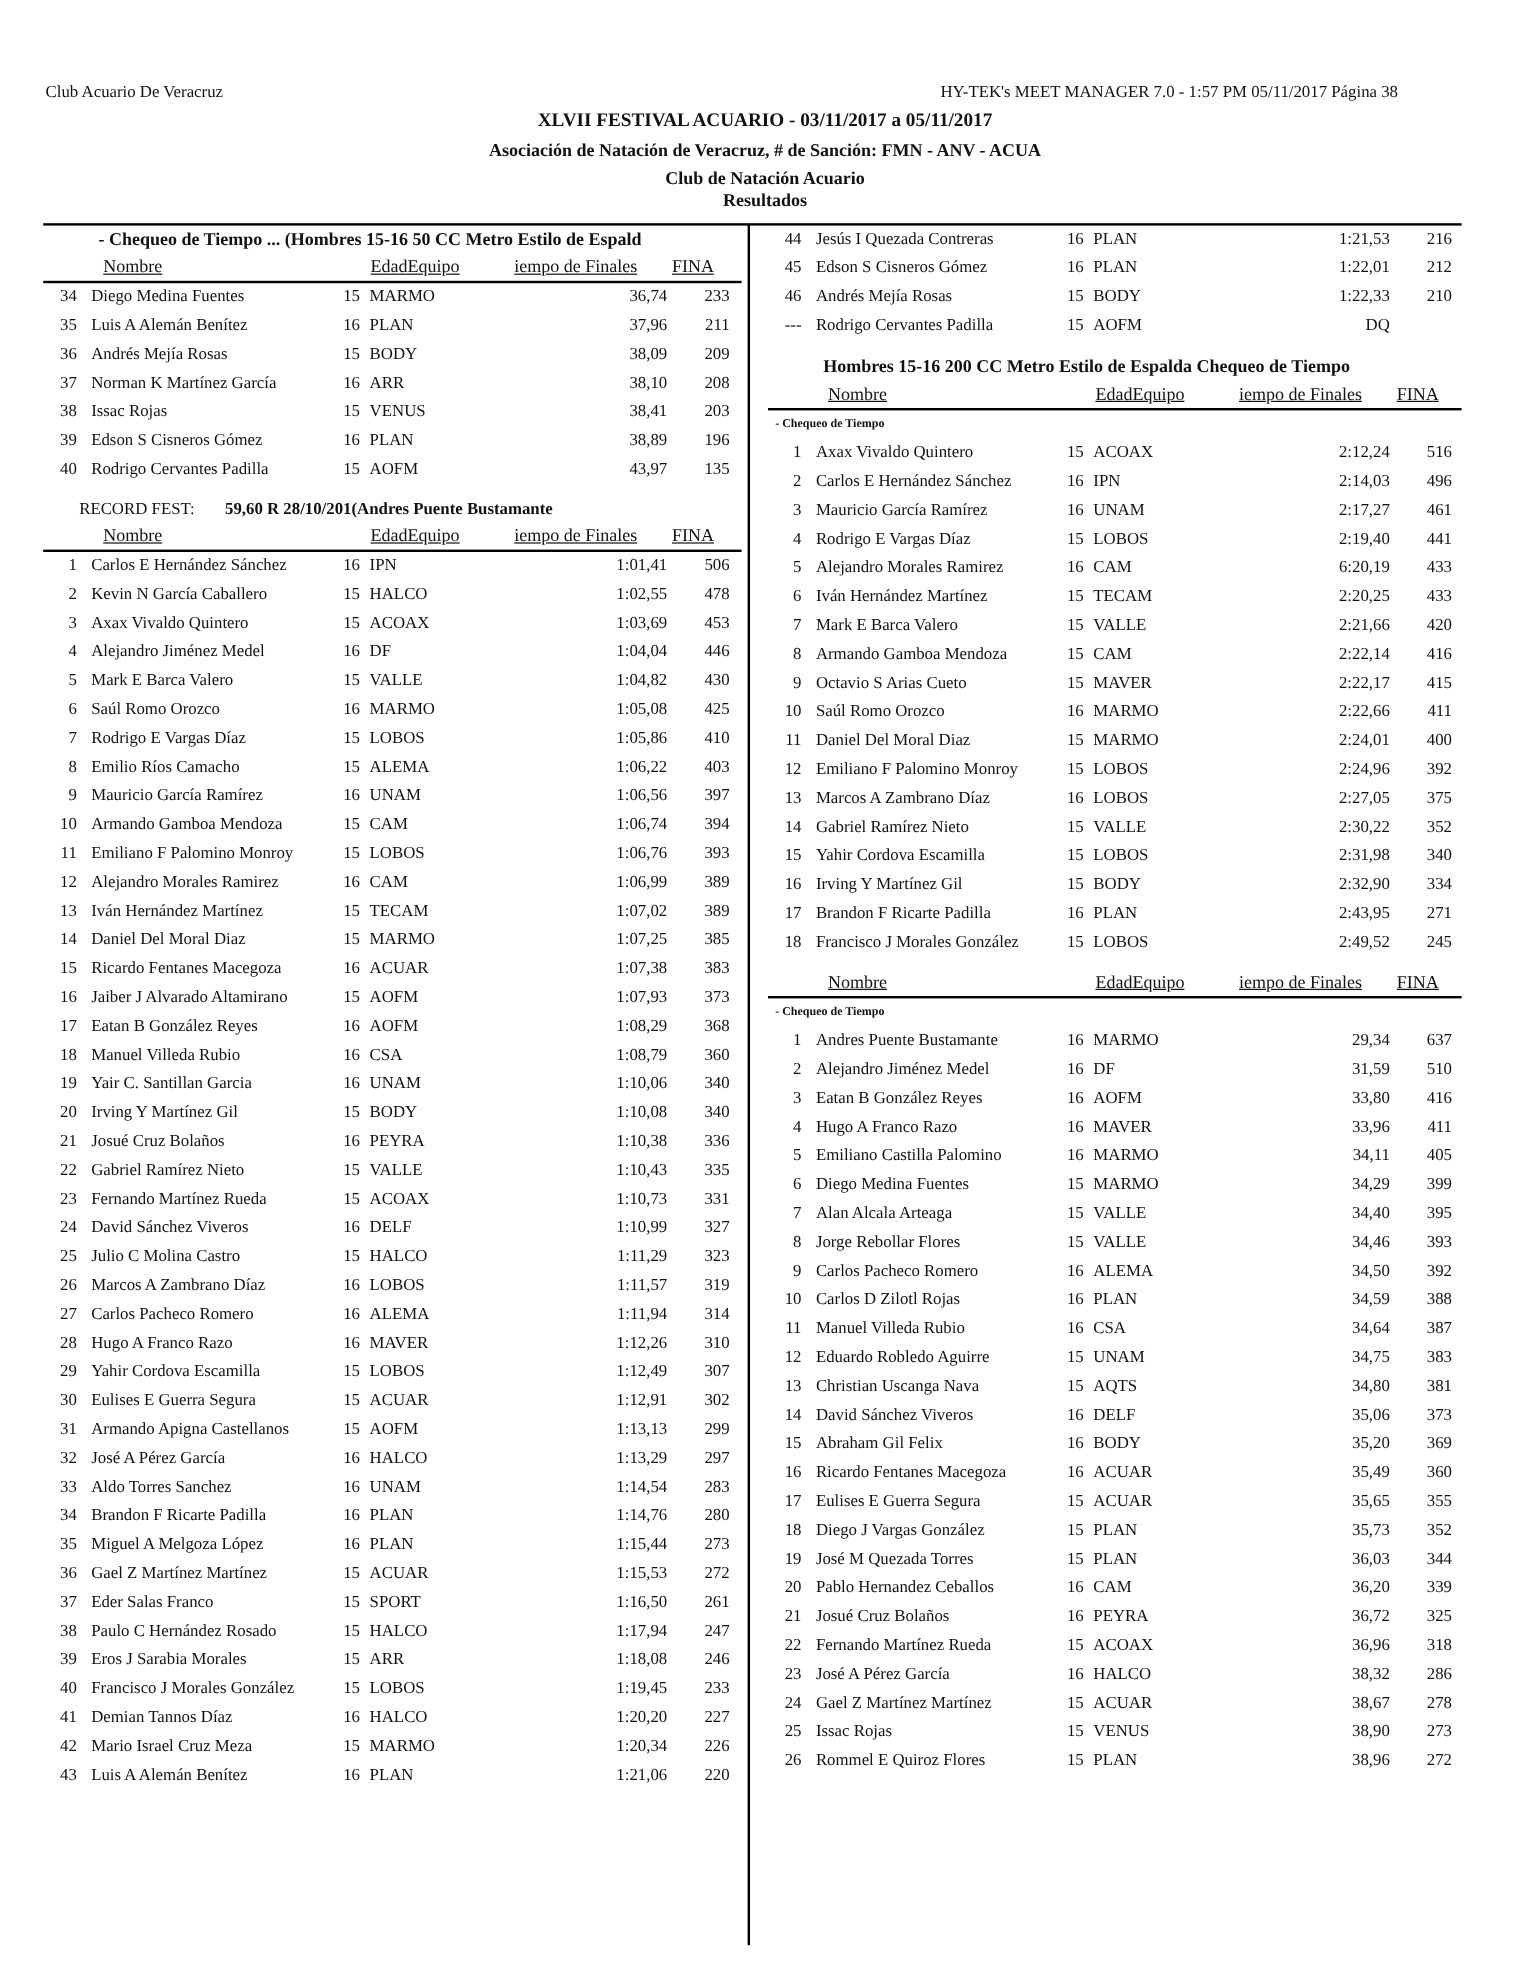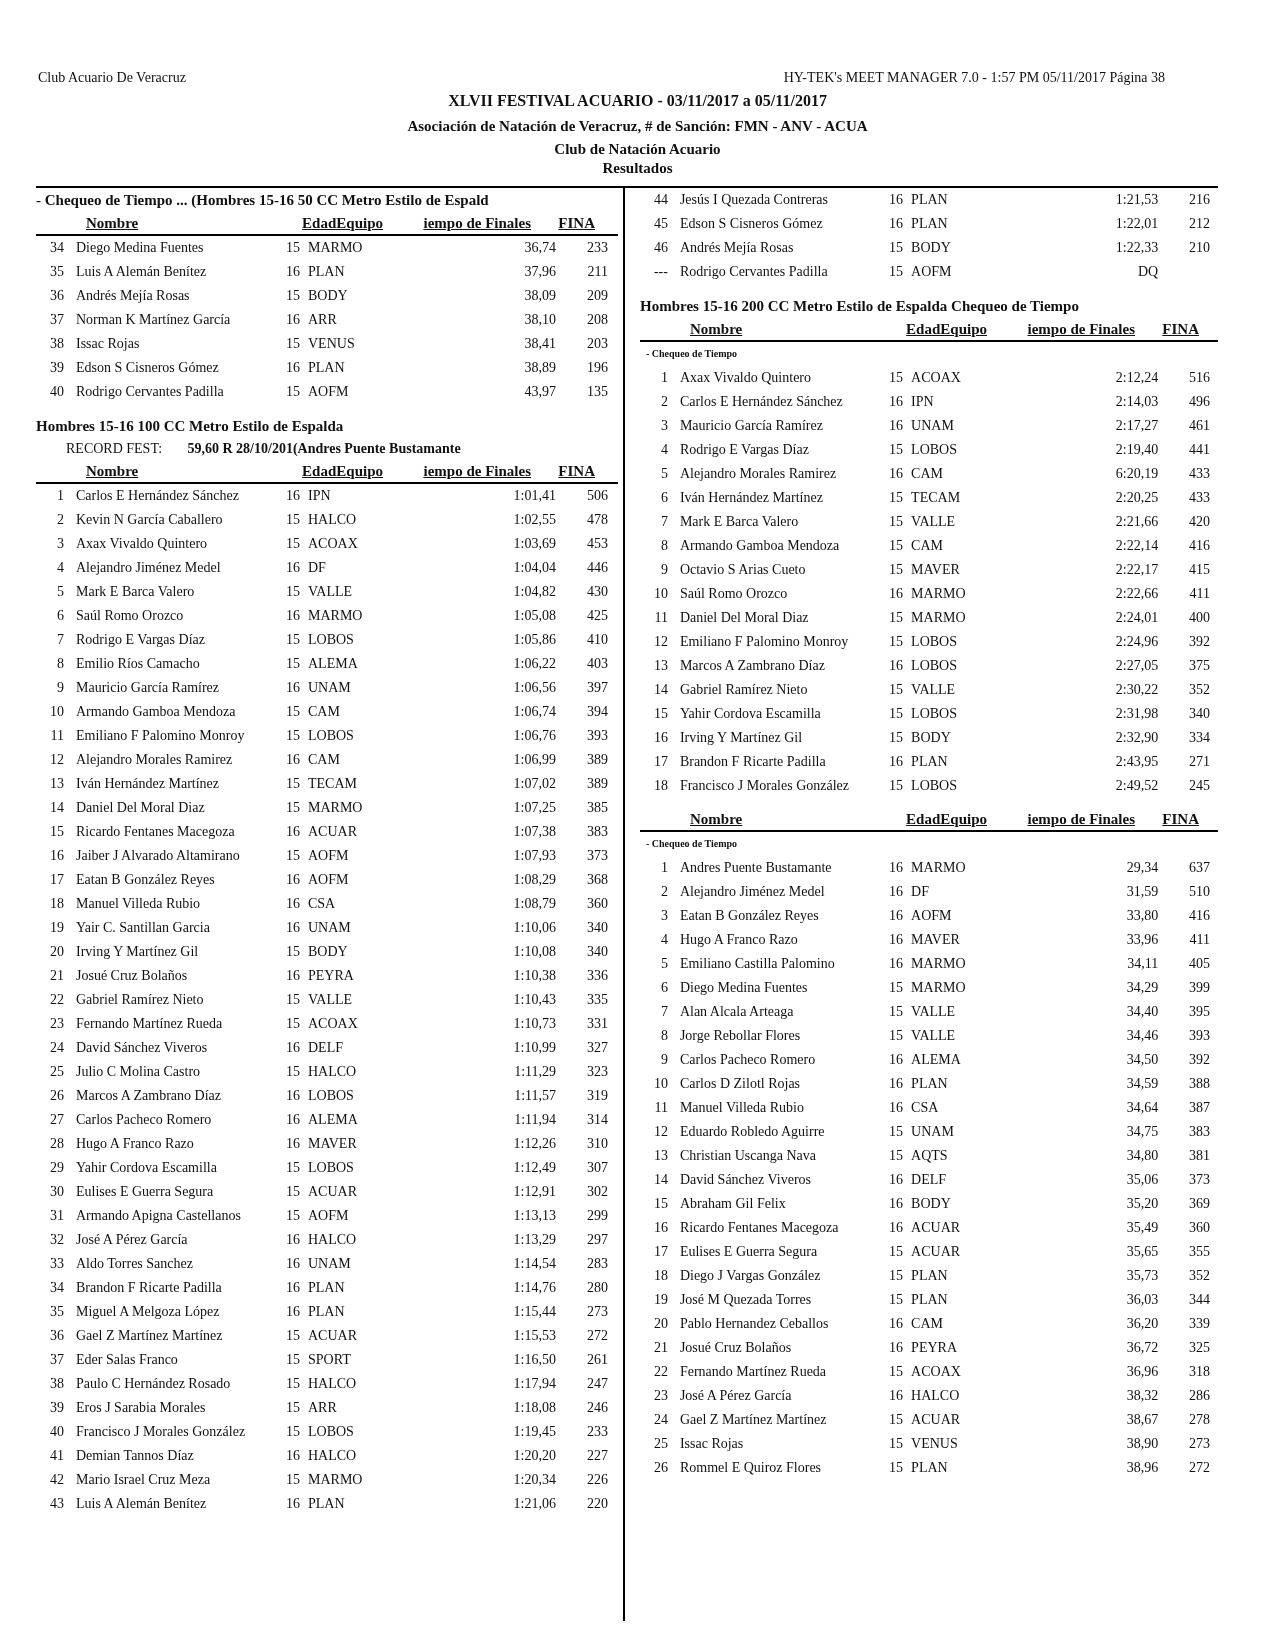--- a/index.html
+++ b/index.html
@@ -13,22 +13,22 @@
   .col { position: absolute; top: 188px; font-family: "Liberation Serif", serif; font-size: 14px; }
   .col-left { left: 36px; width: 582px; }
   .col-right { left: 640px; width: 578px; }
   .row { display: flex; height: 24px; line-height: 24px; white-space: nowrap; }
   .c-place { width: 40px; text-align: right; padding-right: 12px; box-sizing: border-box; }
   .c-name { width: 198px; overflow: hidden; }
   .c-age { width: 34px; text-align: right; padding-right: 8px; box-sizing: border-box; }
   .c-team { width: 110px; }
   .c-time { width: 138px; text-align: right; }
   .c-fina { width: 60px; text-align: right; padding-right: 8px; box-sizing: border-box; }
-  .event-title { font-weight: bold; height: 24px; line-height: 24px; font-size: 15px; white-space: nowrap; overflow: hidden; }
-  .colhead { display: flex; font-weight: bold; height: 22px; line-height: 22px; border-bottom: 2px solid #000; text-decoration: underline; font-size: 15px; white-space: nowrap; }
+  .event-title { font-weight: bold; height: 24px; line-height: 24px; font-size: 15px; white-space: nowrap; overflow: hidden; margin-left: 46px; }
+  .colhead { display: flex; font-weight: normal; height: 22px; line-height: 22px; border-bottom: 2px solid #000; text-decoration: underline; font-size: 15px; white-space: nowrap; }
   .colhead .h-name { width: 235px; padding-left: 50px; box-sizing: border-box; }
   .colhead .h-edad { width: 112px; text-align: right; }
   .colhead .h-tiempo { width: 148px; text-align: right; }
   .colhead .h-fina { width: 70px; text-align: right; padding-right: 6px; box-sizing: border-box; }
   .subhead { font-weight: bold; height: 24px; line-height: 24px; font-size: 10px; padding-left: 6px; }
   .record { height: 22px; line-height: 22px; font-weight: bold; font-size: 14px; padding-left: 30px; white-space: nowrap; }
   .record .rec-label { display: inline-block; width: 118px; font-weight: normal; }
   .gap { height: 10px; }
 </style>
 </head>
@@ -106,21 +106,20 @@
       <div class="row">
     <span class="c-place">40</span>
     <span class="c-name">Rodrigo Cervantes Padilla</span>
     <span class="c-age">15</span>
     <span class="c-team">AOFM</span>
     <span class="c-time">43,97</span>
     <span class="c-fina">135</span>
   </div>
     </div>
   <div class="gap"></div>
-  <div class="event-title">Hombres 15-16 100 CC Metro Estilo de Espalda</div>
   <div class="record">
     <span class="rec-label">RECORD FEST:</span>
     <span>59,60  R  28/10/201(Andres Puente Bustamante</span>
   </div>
   <div class="colhead">
     <span class="h-name">Nombre</span>
     <span class="h-edad">EdadEquipo</span>
     <span class="h-tiempo">iempo de Finales</span>
     <span class="h-fina">FINA</span>
   </div>

